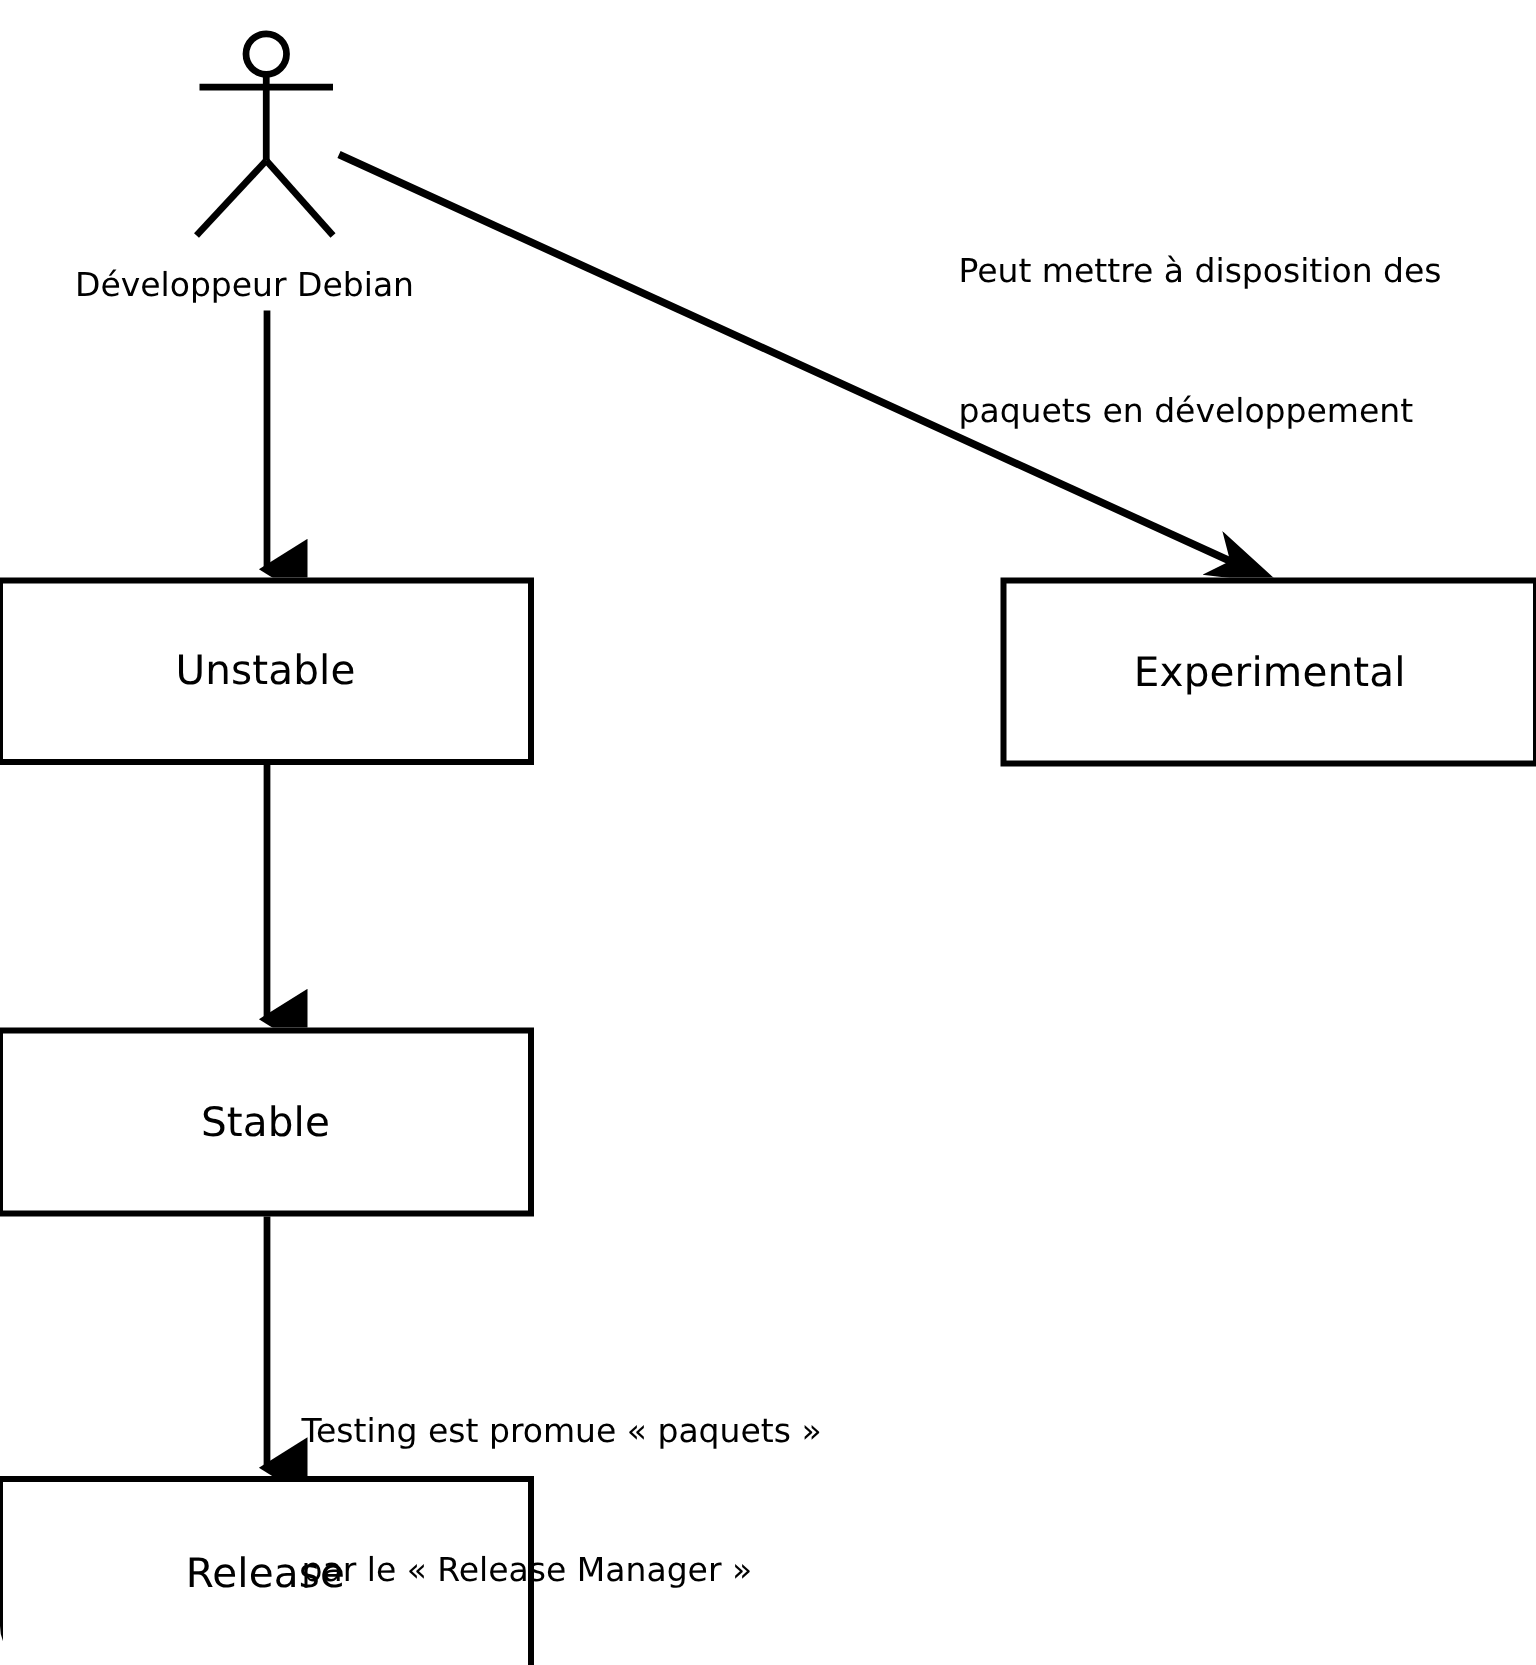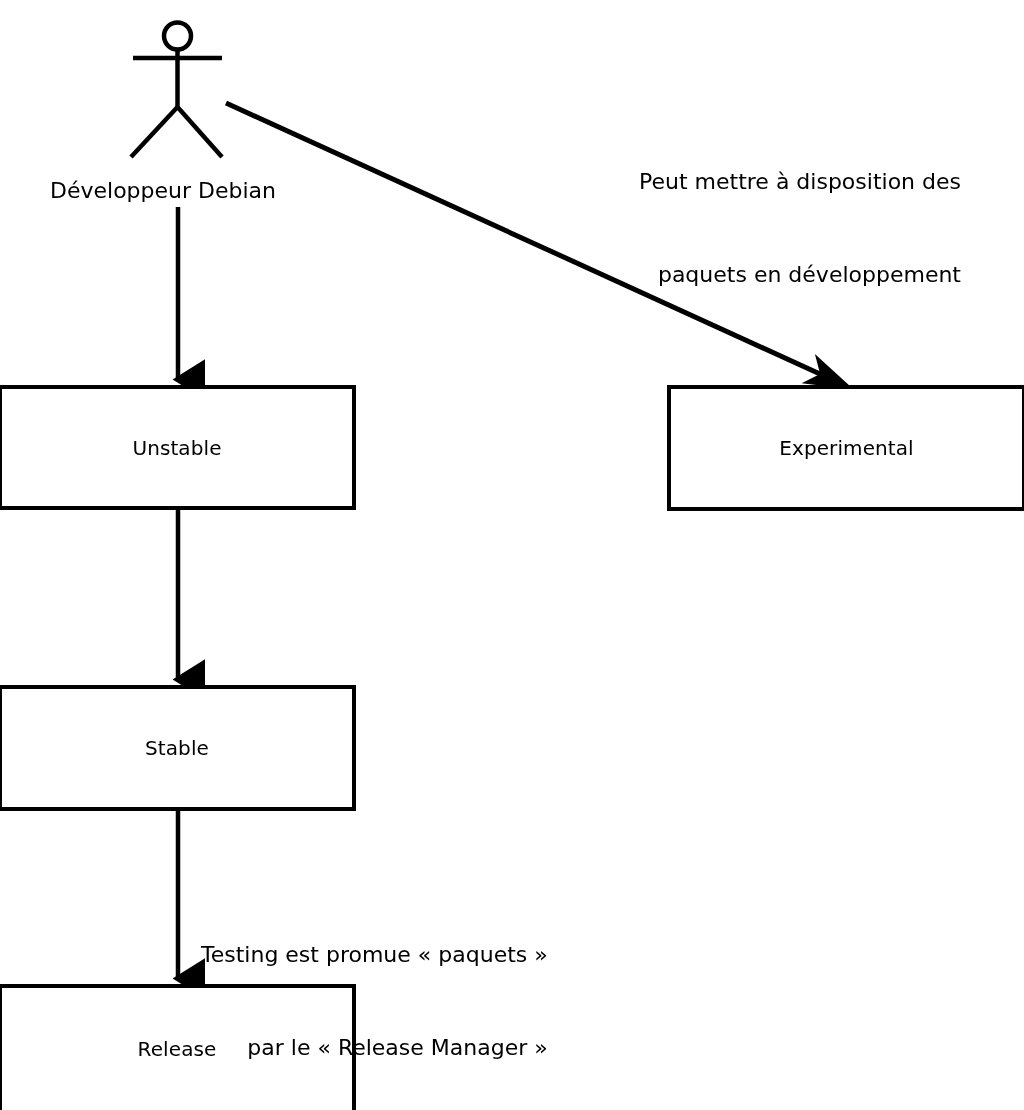--- a/index.html
+++ b/index.html
@@ -11,51 +11,51 @@
   body {
     font-family: "DejaVu Sans", sans-serif;
     color: #000000;
   }
   #diagram-root {
     position: relative;
     width: 1024px;
     height: 1110px;
     overflow: hidden;
     background: #ffffff;
+    border-radius: 26px;
   }
   #diagram-svg {
     position: absolute;
     top: 0;
     left: 0;
     width: 1024px;
     height: 1110px;
   }
   .node-box {
     position: absolute;
     box-sizing: border-box;
     border: 4px solid #000000;
     background: #ffffff;
     display: flex;
     align-items: center;
     justify-content: center;
   }
   .node-label {
-    font-size: 20px;
+    font-size: 27px;
     line-height: 1;
     color: #000000;
     white-space: nowrap;
     letter-spacing: 0.1px;
   }
   .edge-label {
     position: absolute;
     font-size: 22px;
     line-height: 31px;
     color: #000000;
     white-space: pre;
-    text-align: right;
   }
   .actor-label {
     position: absolute;
     font-size: 22px;
     line-height: 1;
     color: #000000;
     white-space: nowrap;
   }
   
   #box-unstable     { left: -2px;  top: 385px; width: 358px; height: 125px; }

